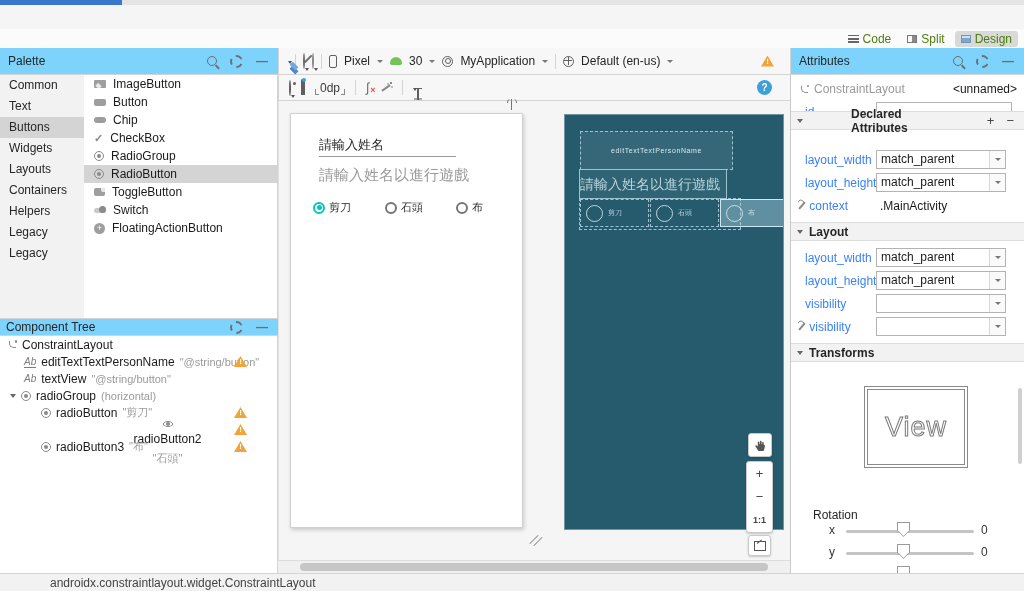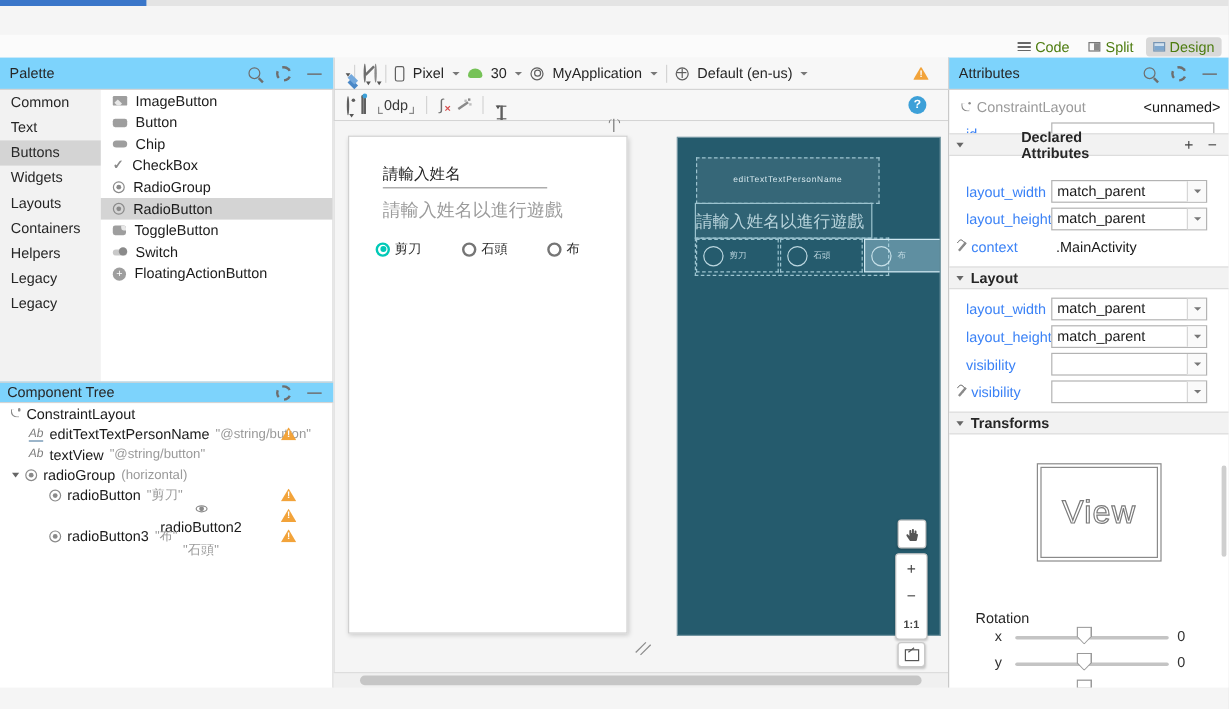--- a/index.html
+++ b/index.html
@@ -559,14 +559,17 @@
       <span class="sl-track"></span>
       <span class="sl-handle"></span>
       <span class="sl-val">0</span>
     </div>
     <div class="slider-row" style="top:490px;height:8px;overflow:hidden;">
       <span class="sl-handle"></span>
     </div>
   </div>
   <div class="abs vscroll"></div>
 
+  <div class="abs status">
+    <span class="txt">androidx.constraintlayout.widget.ConstraintLayout</span>
+  </div>
 
 </div>
 
 </body></html>

